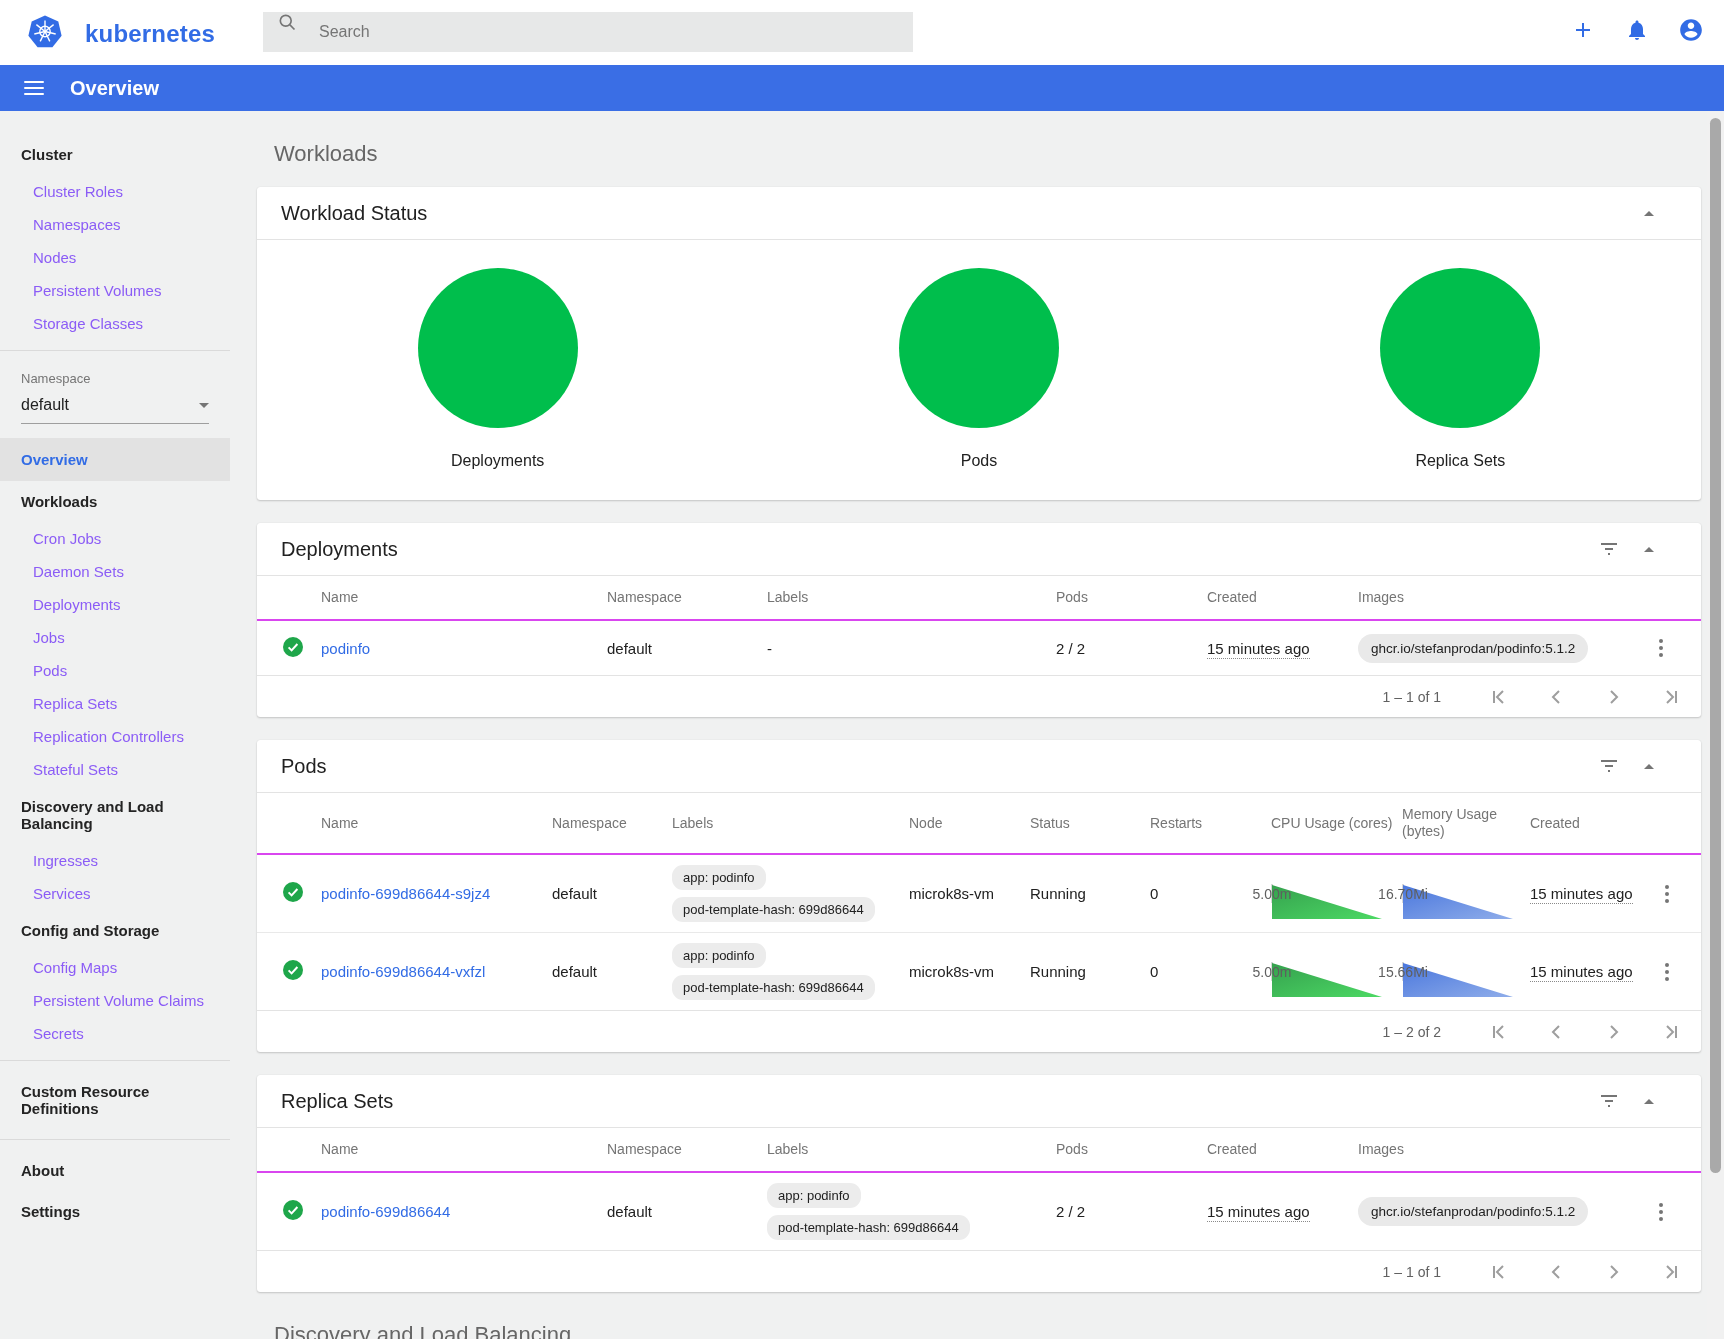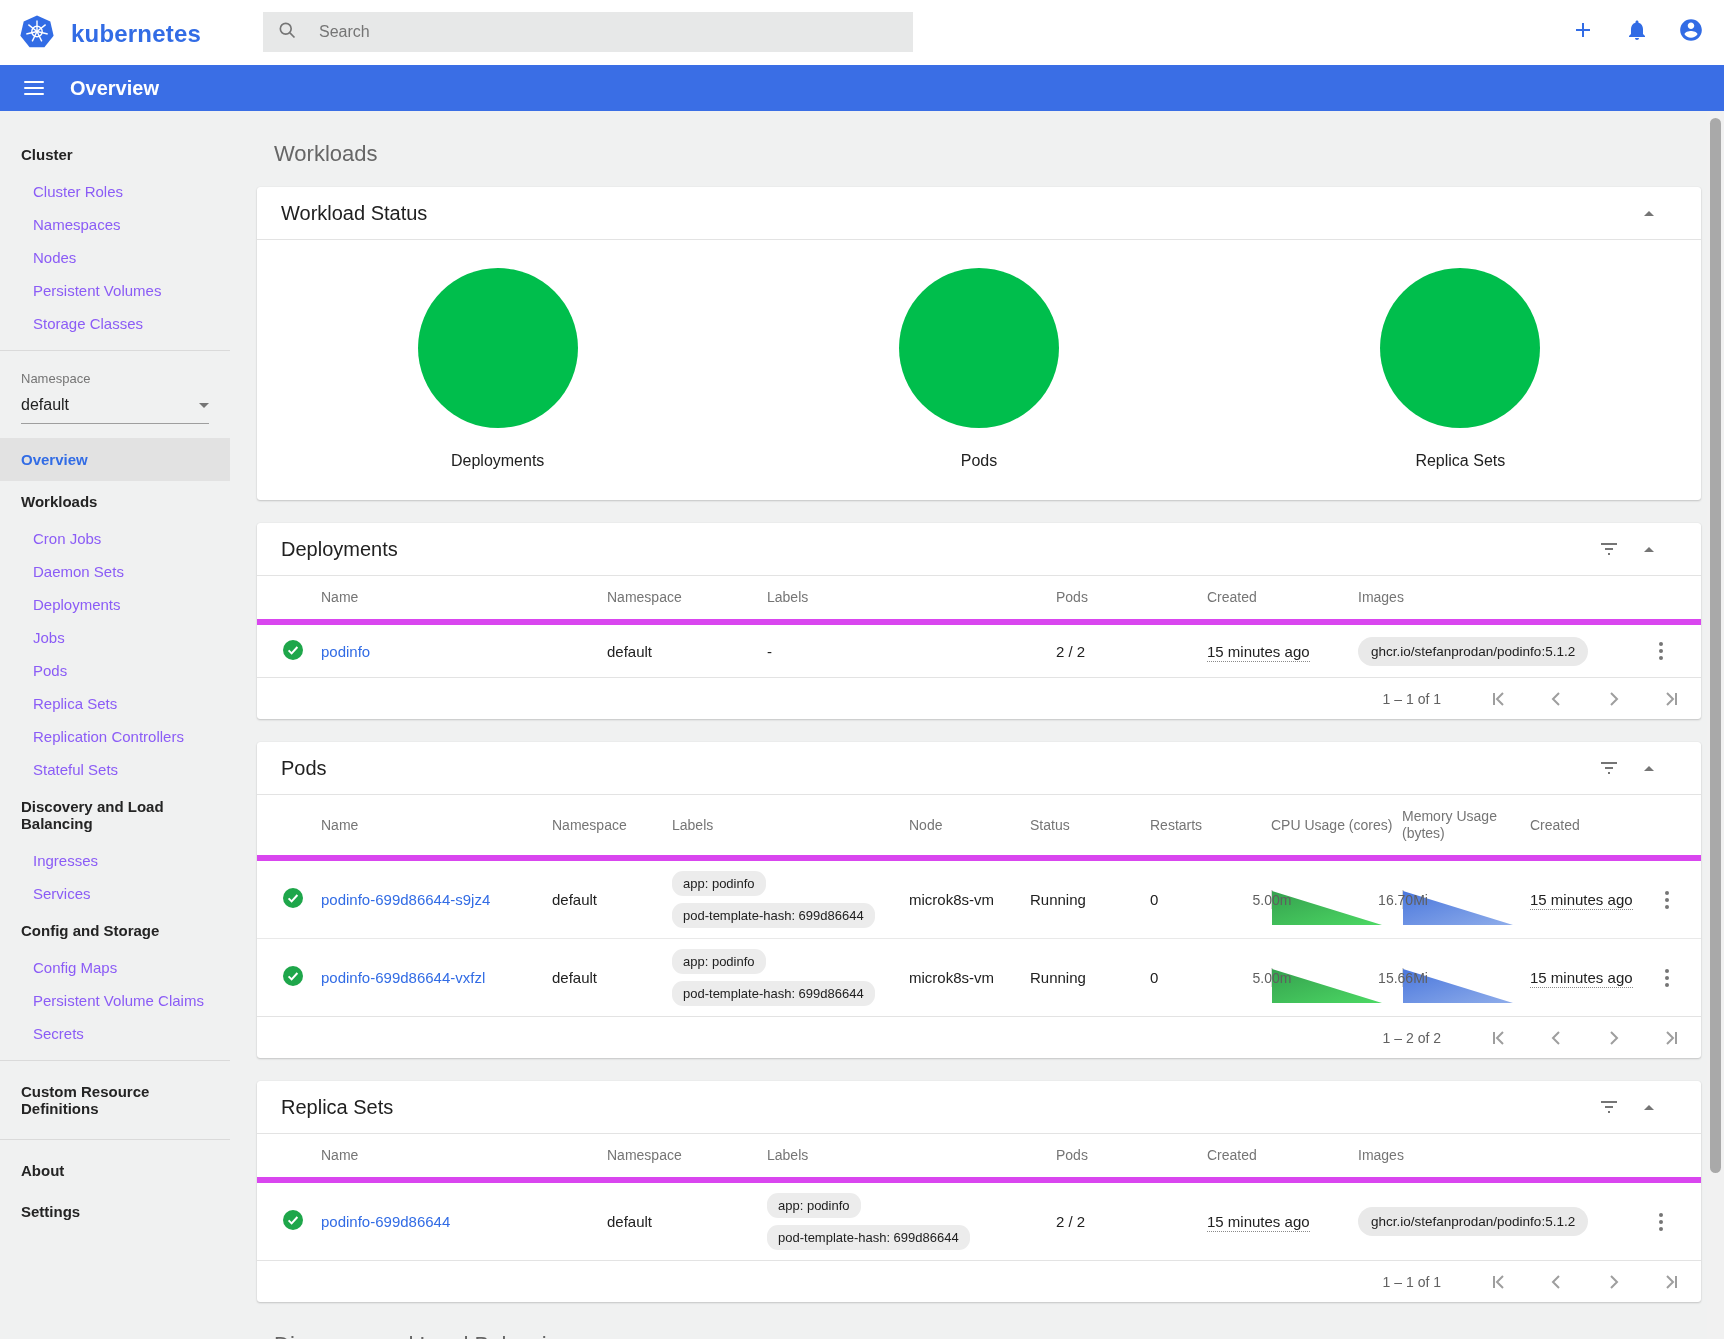--- a/index.html
+++ b/index.html
@@ -3,25 +3,25 @@
 <meta charset="utf-8">
 <style>
   * { box-sizing: border-box; margin: 0; padding: 0; }
   html,body { width:1724px; height:1339px; overflow:hidden; }
   body {
     font-family: "Liberation Sans", "DejaVu Sans", sans-serif;
     background:#f0f1f1; color:#212121; position:relative;
   }
   
   .topbar { height:65px; background:#fff; position:relative; }
-  .brand { position:absolute; left:20px; top:15px; display:flex; align-items:center; gap:17px; }
+  .brand { position:absolute; left:28px; top:15px; display:flex; align-items:center; gap:23px; }
   .brand-text { font-size:24px; font-weight:700; color:#326ce5; letter-spacing:.2px; }
   .searchbar {
     position:absolute; left:263px; top:12px; width:650px; height:40px;
-    background:#e7e8e8; border-radius:0; display:flex; align-items:center; padding:0 14px; gap:22px;
+    background:#e7e8e8; border-radius:0; display:flex; padding:0 14px; gap:22px;
   }
   .searchbar input {
     border:none; background:transparent; outline:none; font-size:16px; color:#444;
     font-family:inherit; width:520px;
   }
   .searchbar input::placeholder { color:#757575; }
   .topbar-actions { position:absolute; right:20px; top:17px; display:flex; align-items:center; gap:28px; }
   .topbar-actions .icn { width:26px; height:26px; display:flex; align-items:center; justify-content:center; cursor:pointer; }
   
   .appbar { height:46px; background:#3a6ee5; display:flex; align-items:center; color:#fff; }
@@ -55,21 +55,21 @@
   .icon-btn { width:40px; height:40px; display:flex; align-items:center; justify-content:center; cursor:pointer; border-radius:50%; }
   .tri-up { width:0; height:0; border-left:5px solid transparent; border-right:5px solid transparent; border-bottom:5px solid #757575; }
   .hdr-divider { height:1px; background:#e3e3e3; }
   
   .status-body { display:flex; padding:28px 0 30px 0; }
   .status-chart { flex:1; display:flex; flex-direction:column; align-items:center; }
   .status-circle { width:160px; height:160px; border-radius:50%; background:#00be4c; }
   .status-label { margin-top:24px; font-size:16px; color:#212121; }
   
   table { width:100%; border-collapse:collapse; table-layout:fixed; }
-  th { font-size:14px; font-weight:400; color:#757575; text-align:left; padding:13px 10px 13px 0; border-bottom:6px solid #d946ef; vertical-align:middle; line-height:17px; }
+  th { font-size:14px; font-weight:400; color:#757575; text-align:left; padding:13px 10px 13px 0; border-bottom:2px solid #d946ef; vertical-align:middle; line-height:17px; }
   td { font-size:15px; color:#212121; padding:10px 10px 10px 0; vertical-align:middle; }
   .cell-icon { padding-left:26px; }
   .link { color:#326ce5; text-decoration:none; cursor:pointer; }
   .muted-underline { border-bottom:1px dotted #8a8a8a; padding-bottom:1px; white-space:nowrap; }
   .chip { display:inline-block; background:#ececec; border-radius:11px; padding:5px 11px; font-size:13px; color:#212121; white-space:nowrap; }
   .chip-stack { display:flex; flex-direction:column; align-items:flex-start; gap:7px; }
   .img-chip { display:inline-block; background:#e9e9e9; border-radius:15px; padding:7px 13px; font-size:13.5px; color:#212121; white-space:nowrap; }
   .kebab { cursor:pointer; display:flex; align-items:center; justify-content:center; width:32px; height:32px; }
   
   .spark { position:relative; width:112px; height:36px; background:#e9e9e9; border:1px solid #d7d7d7; }

